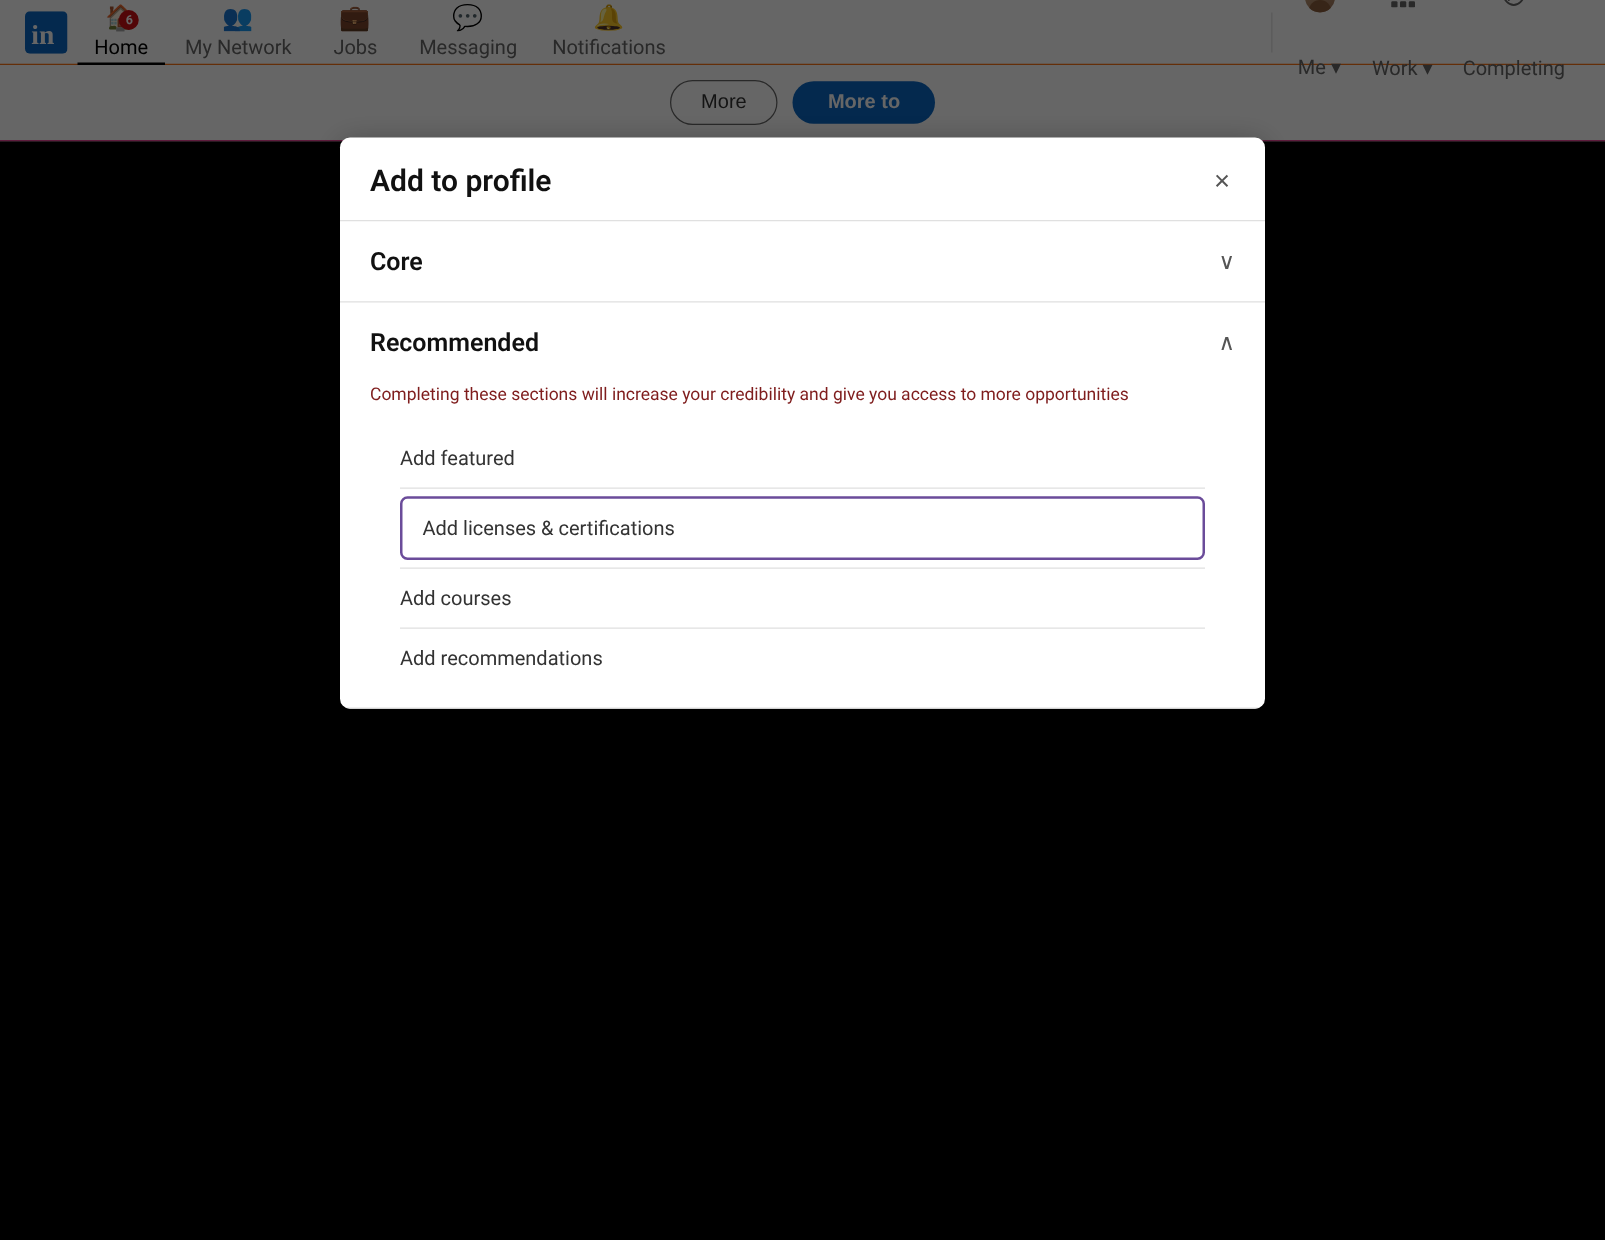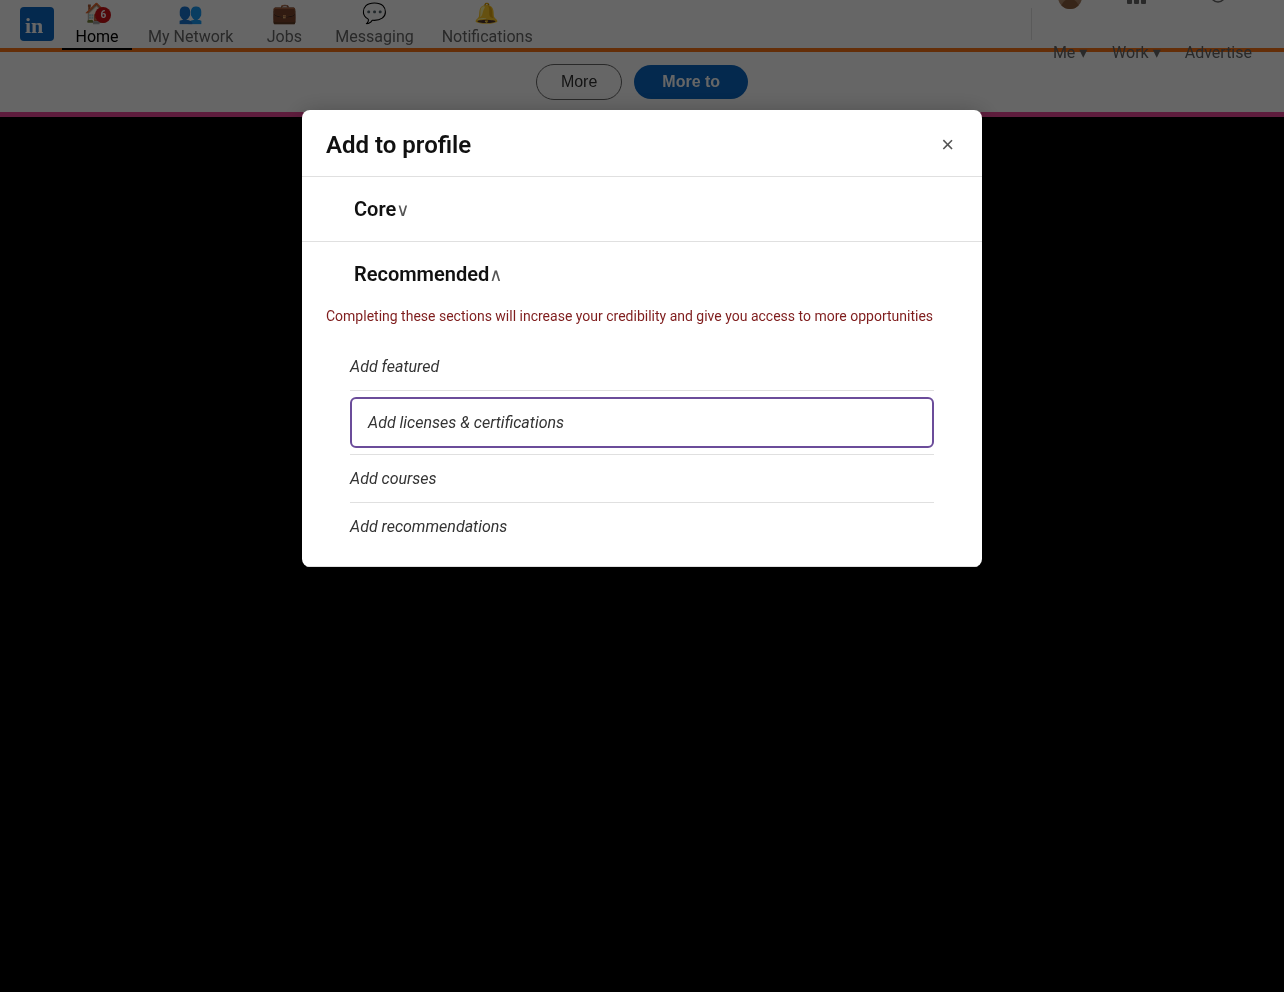--- a/index.html
+++ b/index.html
@@ -6,21 +6,21 @@
     body {
       font-family: -apple-system, BlinkMacSystemFont, 'Segoe UI', Roboto, Arial, sans-serif;
       background: #000;
       width: 1284px;
       min-height: 992px;
     }
 
     
     .navbar {
       background: #fff;
-      border-bottom: 4px solid #f97316;
+      border-bottom: 1px solid #f97316;
       display: flex;
       align-items: center;
       padding: 0 20px;
       height: 52px;
       position: relative;
       z-index: 10;
     }
     .nav-logo {
       margin-right: 8px;
       display: flex;
@@ -105,21 +105,21 @@
       transform: translateX(-50%);
       width: 18px;
       height: 10px;
       background: #8B5E3C;
       border-radius: 10px 10px 0 0;
     }
 
     
     .toolbar-bar {
       background: #fff;
-      border-bottom: 5px solid #ec4899;
+      border-bottom: 1px solid #ec4899;
       display: flex;
       align-items: center;
       justify-content: center;
       padding: 12px 24px;
       gap: 12px;
     }
     .btn-more {
       padding: 8px 24px;
       border: 1px solid #666;
       border-radius: 20px;
@@ -159,21 +159,21 @@
       display: flex;
       align-items: flex-start;
       justify-content: center;
       padding-top: 110px;
     }
 
     
     .modal {
       background: #fff;
       border-radius: 8px;
-      width: 680px;
+      width: 740px;
       max-height: 780px;
       overflow-y: auto;
       box-shadow: 0 4px 24px rgba(0,0,0,0.3);
       position: relative;
     }
     .modal-header {
       display: flex;
       align-items: center;
       justify-content: space-between;
       padding: 20px 24px 16px;
@@ -194,24 +194,23 @@
       padding: 4px;
     }
 
     
     .section-row {
       border-bottom: 1px solid #e0e0e0;
     }
     .section-header {
       display: flex;
       align-items: center;
-      justify-content: flex-start;
+      justify-content: space-between;
       padding: 20px 24px;
       cursor: pointer;
-      margin-left: 28px;
     }
     .section-title {
       font-size: 20px;
       font-weight: 600;
       color: #111;
     }
     .chevron-icon {
       font-size: 18px;
       color: #555;
     }
@@ -220,21 +219,20 @@
     }
     .section-desc {
       font-size: 14px;
       color: #7f1d1d;
       margin-bottom: 16px;
       line-height: 1.5;
     }
 
     .items-container {
       padding: 0 24px;
-      font-style: italic;
     }
 
     
     .modal::-webkit-scrollbar { width: 6px; }
     .modal::-webkit-scrollbar-thumb { background: #ccc; border-radius: 3px; }
 
     
     .home-icon-wrap {
       position: relative;
     }
@@ -307,21 +305,21 @@
     <span class="nav-label">Work ▾</span>
   </div>
 
   <div class="nav-item right-item">
     <div class="nav-icon">
       <svg width="20" height="20" viewBox="0 0 20 20" fill="none">
         <path d="M10 2 C14 2 18 6 18 10 C18 14 14 18 10 18 C6 18 2 14 2 10 C2 6 6 2 10 2Z" stroke="#666" stroke-width="1.5" fill="none"></path>
         <path d="M10 6 L14 6 L14 10 M14 6 L6 14" stroke="#666" stroke-width="1.5" stroke-linecap="round"></path>
       </svg>
     </div>
-    <span class="nav-label">Advertise</span>
+    <span class="nav-label">Completing</span>
   </div>
 </nav>
 
 <div class="toolbar-bar">
   <button class="btn-more">More</button>
   <button class="btn-open-to">More to</button>
 </div>
 
 <div class="backdrop">
   <div class="modal">

